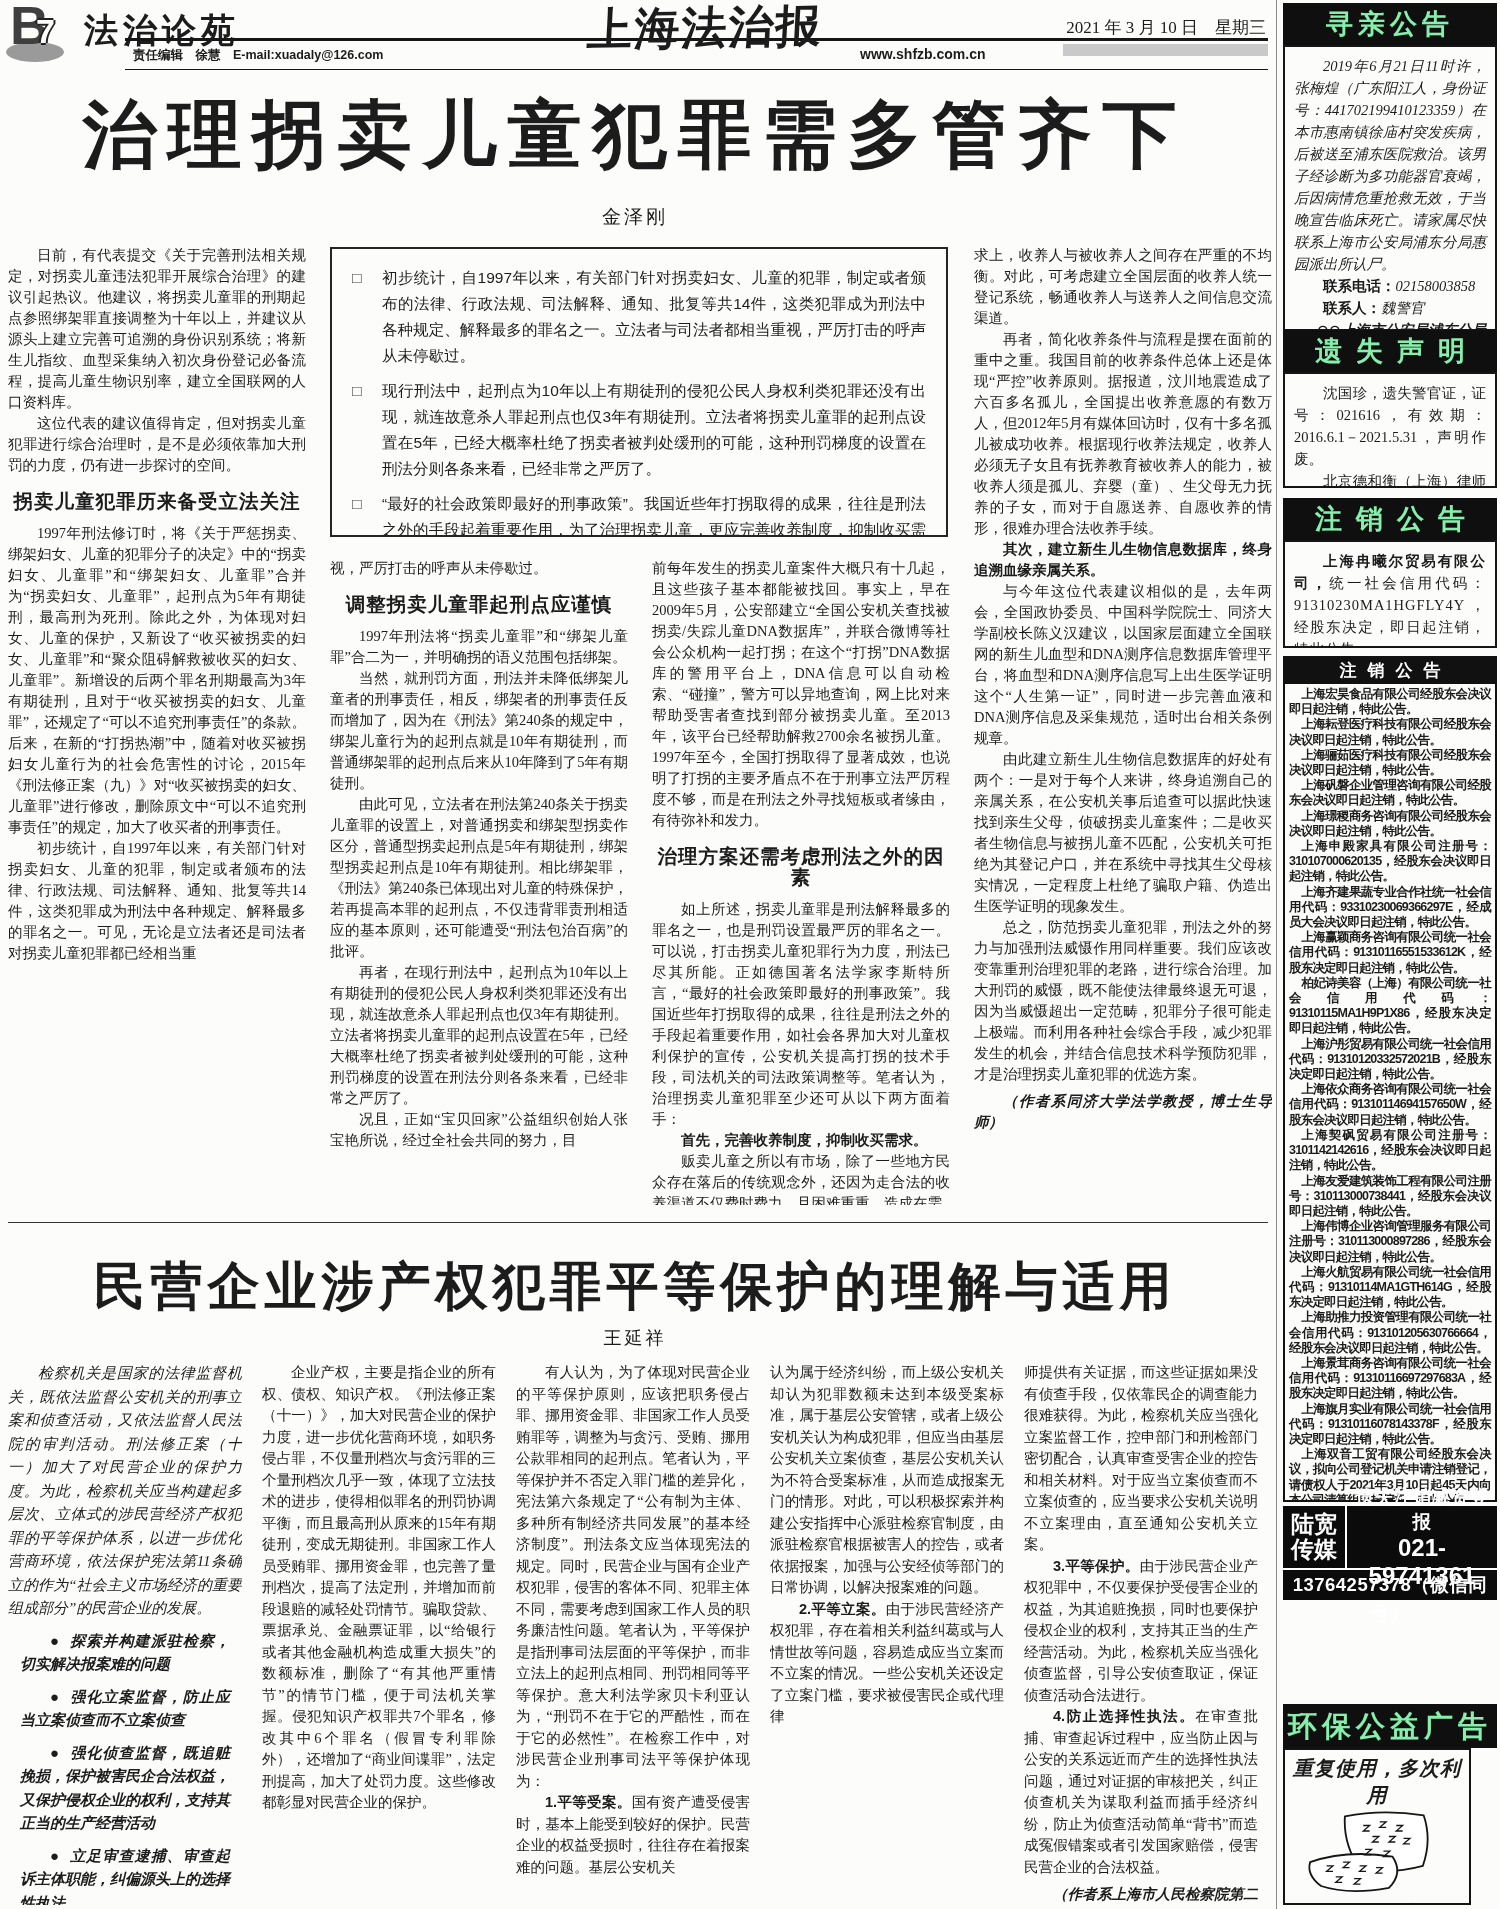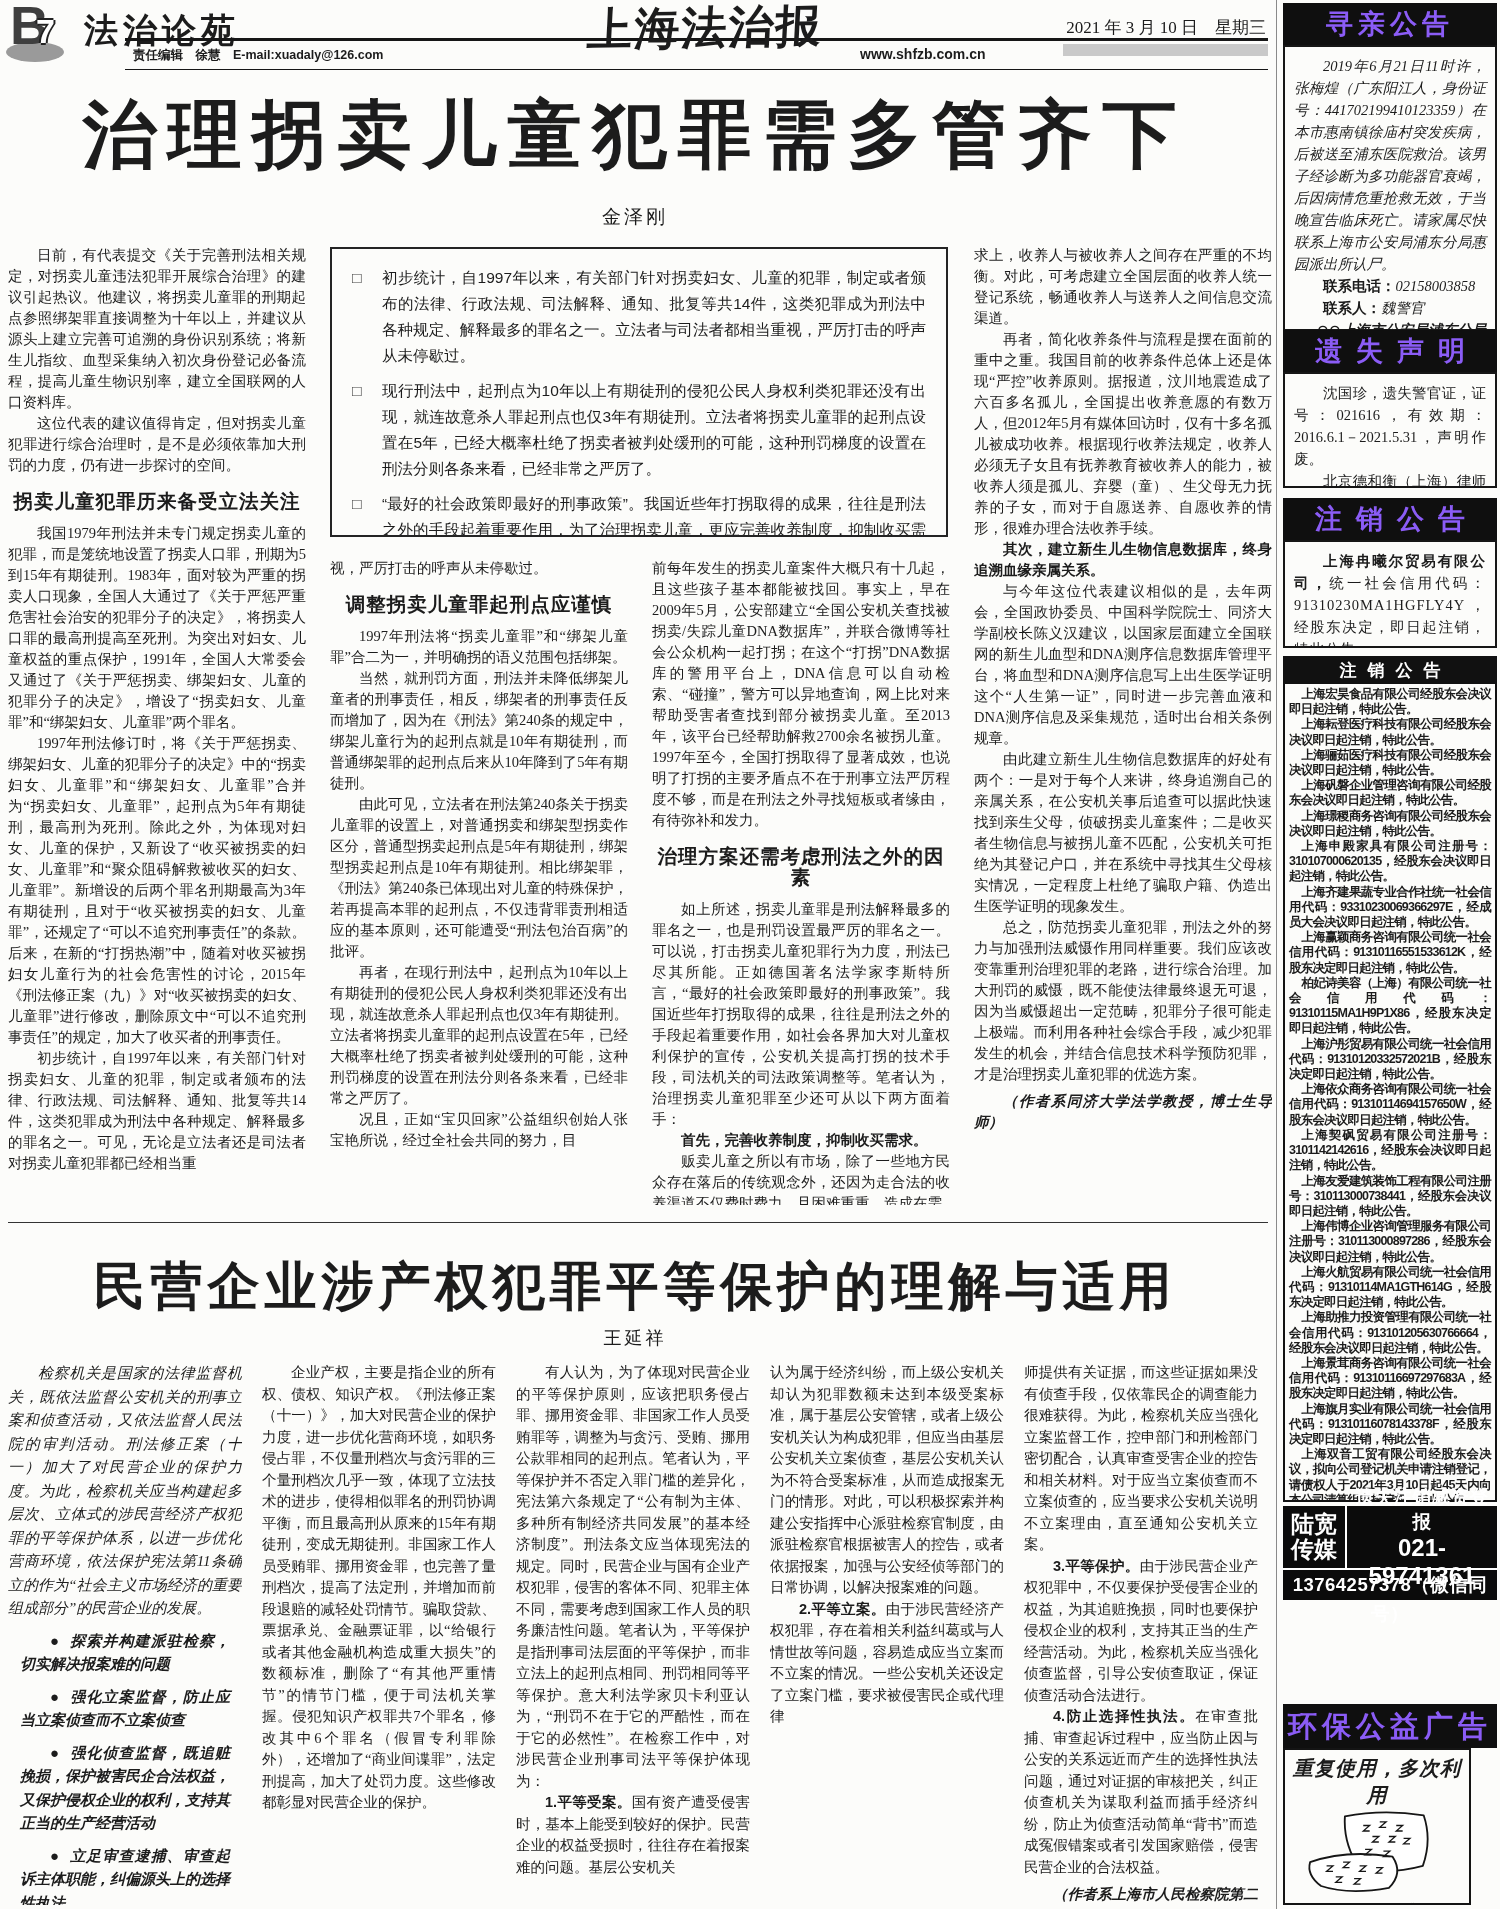--- a/index.html
+++ b/index.html
@@ -53,21 +53,21 @@
   .t-box::before{content:"□";position:absolute;left:0;top:0;color:#3c3c3c;}
   .t-bullet{text-indent:2em;margin:9px 12px;font-weight:600;}
   .t-bullet::before{content:"●";margin-right:10px;}
   .t-credit{text-indent:2em;font-weight:700;font-style:italic;margin-top:6px;}
   .t-pl{padding-left:2em;text-indent:0;}
   .t-sig{text-align:right;text-indent:0;font-family:"Liberation Sans","DejaVu Sans",sans-serif;font-weight:700;}
   .lead{font-family:"Liberation Sans","DejaVu Sans",sans-serif;font-weight:800;font-style:normal;}
   
   #sbDivider{position:absolute;left:1276px;top:0;height:1909px;border-left:1px solid #8a8a8a;}
   .sbbox{position:absolute;left:1283px;width:214px;box-sizing:border-box;}
-  .sbhead{background:#0f0f0f;color:#8b5cf6;text-align:center;
+  .sbhead{background:#0f0f0f;color:#86efac;text-align:center;
         font-family:"Liberation Sans","DejaVu Sans",sans-serif;font-weight:800;}
   .sbbody{border:2px solid #161616;box-sizing:border-box;padding:8px 9px;overflow:hidden;
         font-size:14.5px;line-height:22px;text-align:justify;}
   #xqHead{height:42px;line-height:42px;font-size:27px;letter-spacing:5px;}
   #xqBody{height:286px;font-style:italic;}
   #ysHead,#zx1Head{height:42px;line-height:42px;font-size:27px;letter-spacing:14px;text-indent:14px;}
   #ysBody{height:116px;}
   #zx1Body{height:108px;letter-spacing:1px;}
   #zx2{top:656px;border:2px solid #111;}
   #zx2t{background:#111;color:#fff;text-align:center;height:26px;line-height:26px;
@@ -115,21 +115,20 @@
   <div id="h1a">金泽刚</div>
   <div id="a1box">
       <div class="blk t-box">初步统计，自1997年以来，有关部门针对拐卖妇女、儿童的犯罪，制定或者颁布的法律、行政法规、司法解释、通知、批复等共14件，这类犯罪成为刑法中各种规定、解释最多的罪名之一。立法者与司法者都相当重视，严厉打击的呼声从未停歇过。</div>
       <div class="blk t-box">现行刑法中，起刑点为10年以上有期徒刑的侵犯公民人身权利类犯罪还没有出现，就连故意杀人罪起刑点也仅3年有期徒刑。立法者将拐卖儿童罪的起刑点设置在5年，已经大概率杜绝了拐卖者被判处缓刑的可能，这种刑罚梯度的设置在刑法分则各条来看，已经非常之严厉了。</div>
       <div class="blk t-box">“最好的社会政策即最好的刑事政策”。我国近些年打拐取得的成果，往往是刑法之外的手段起着重要作用，为了治理拐卖儿童，更应完善收养制度，抑制收买需求；建立新生儿生物信息数据库，终身追溯血缘亲属关系。</div>
     </div>
   <div id="a1c1" class="a1col">
       <div class="blk t-p">日前，有代表提交《关于完善刑法相关规定，对拐卖儿童违法犯罪开展综合治理》的建议引起热议。他建议，将拐卖儿童罪的刑期起点参照绑架罪直接调整为十年以上，并建议从源头上建立完善可追溯的身份识别系统；将新生儿指纹、血型采集纳入初次身份登记必备流程，提高儿童生物识别率，建立全国联网的人口资料库。</div>
       <div class="blk t-p">这位代表的建议值得肯定，但对拐卖儿童犯罪进行综合治理时，是不是必须依靠加大刑罚的力度，仍有进一步探讨的空间。</div>
       <div class="blk t-h">拐卖儿童犯罪历来备受立法关注</div>
-      <div class="blk t-p">我国1979年刑法并未专门规定拐卖儿童的犯罪，而是笼统地设置了拐卖人口罪，刑期为5到15年有期徒刑。1983年，面对较为严重的拐卖人口现象，全国人大通过了《关于严惩严重危害社会治安的犯罪分子的决定》，将拐卖人口罪的最高刑提高至死刑。为突出对妇女、儿童权益的重点保护，1991年，全国人大常委会又通过了《关于严惩拐卖、绑架妇女、儿童的犯罪分子的决定》，增设了“拐卖妇女、儿童罪”和“绑架妇女、儿童罪”两个罪名。</div>
       <div class="blk t-p">1997年刑法修订时，将《关于严惩拐卖、绑架妇女、儿童的犯罪分子的决定》中的“拐卖妇女、儿童罪”和“绑架妇女、儿童罪”合并为“拐卖妇女、儿童罪”，起刑点为5年有期徒刑，最高刑为死刑。除此之外，为体现对妇女、儿童的保护，又新设了“收买被拐卖的妇女、儿童罪”和“聚众阻碍解救被收买的妇女、儿童罪”。新增设的后两个罪名刑期最高为3年有期徒刑，且对于“收买被拐卖的妇女、儿童罪”，还规定了“可以不追究刑事责任”的条款。后来，在新的“打拐热潮”中，随着对收买被拐妇女儿童行为的社会危害性的讨论，2015年《刑法修正案（九）》对“收买被拐卖的妇女、儿童罪”进行修改，删除原文中“可以不追究刑事责任”的规定，加大了收买者的刑事责任。</div>
       <div class="blk t-p">初步统计，自1997年以来，有关部门针对拐卖妇女、儿童的犯罪，制定或者颁布的法律、行政法规、司法解释、通知、批复等共14件，这类犯罪成为刑法中各种规定、解释最多的罪名之一。可见，无论是立法者还是司法者对拐卖儿童犯罪都已经相当重</div>
     </div>
   <div id="a1c2" class="a1col">
       <div class="blk t-pc">视，严厉打击的呼声从未停歇过。</div>
       <div class="blk t-h">调整拐卖儿童罪起刑点应谨慎</div>
       <div class="blk t-p">1997年刑法将“拐卖儿童罪”和“绑架儿童罪”合二为一，并明确拐的语义范围包括绑架。</div>
       <div class="blk t-p">当然，就刑罚方面，刑法并未降低绑架儿童者的刑事责任，相反，绑架者的刑事责任反而增加了，因为在《刑法》第240条的规定中，绑架儿童行为的起刑点就是10年有期徒刑，而普通绑架罪的起刑点后来从10年降到了5年有期徒刑。</div>
       <div class="blk t-p">由此可见，立法者在刑法第240条关于拐卖儿童罪的设置上，对普通拐卖和绑架型拐卖作区分，普通型拐卖起刑点是5年有期徒刑，绑架型拐卖起刑点是10年有期徒刑。相比绑架罪，《刑法》第240条已体现出对儿童的特殊保护，若再提高本罪的起刑点，不仅违背罪责刑相适应的基本原则，还可能遭受“刑法包治百病”的批评。</div>
       <div class="blk t-p">再者，在现行刑法中，起刑点为10年以上有期徒刑的侵犯公民人身权利类犯罪还没有出现，就连故意杀人罪起刑点也仅3年有期徒刑。立法者将拐卖儿童罪的起刑点设置在5年，已经大概率杜绝了拐卖者被判处缓刑的可能，这种刑罚梯度的设置在刑法分则各条来看，已经非常之严厉了。</div>

